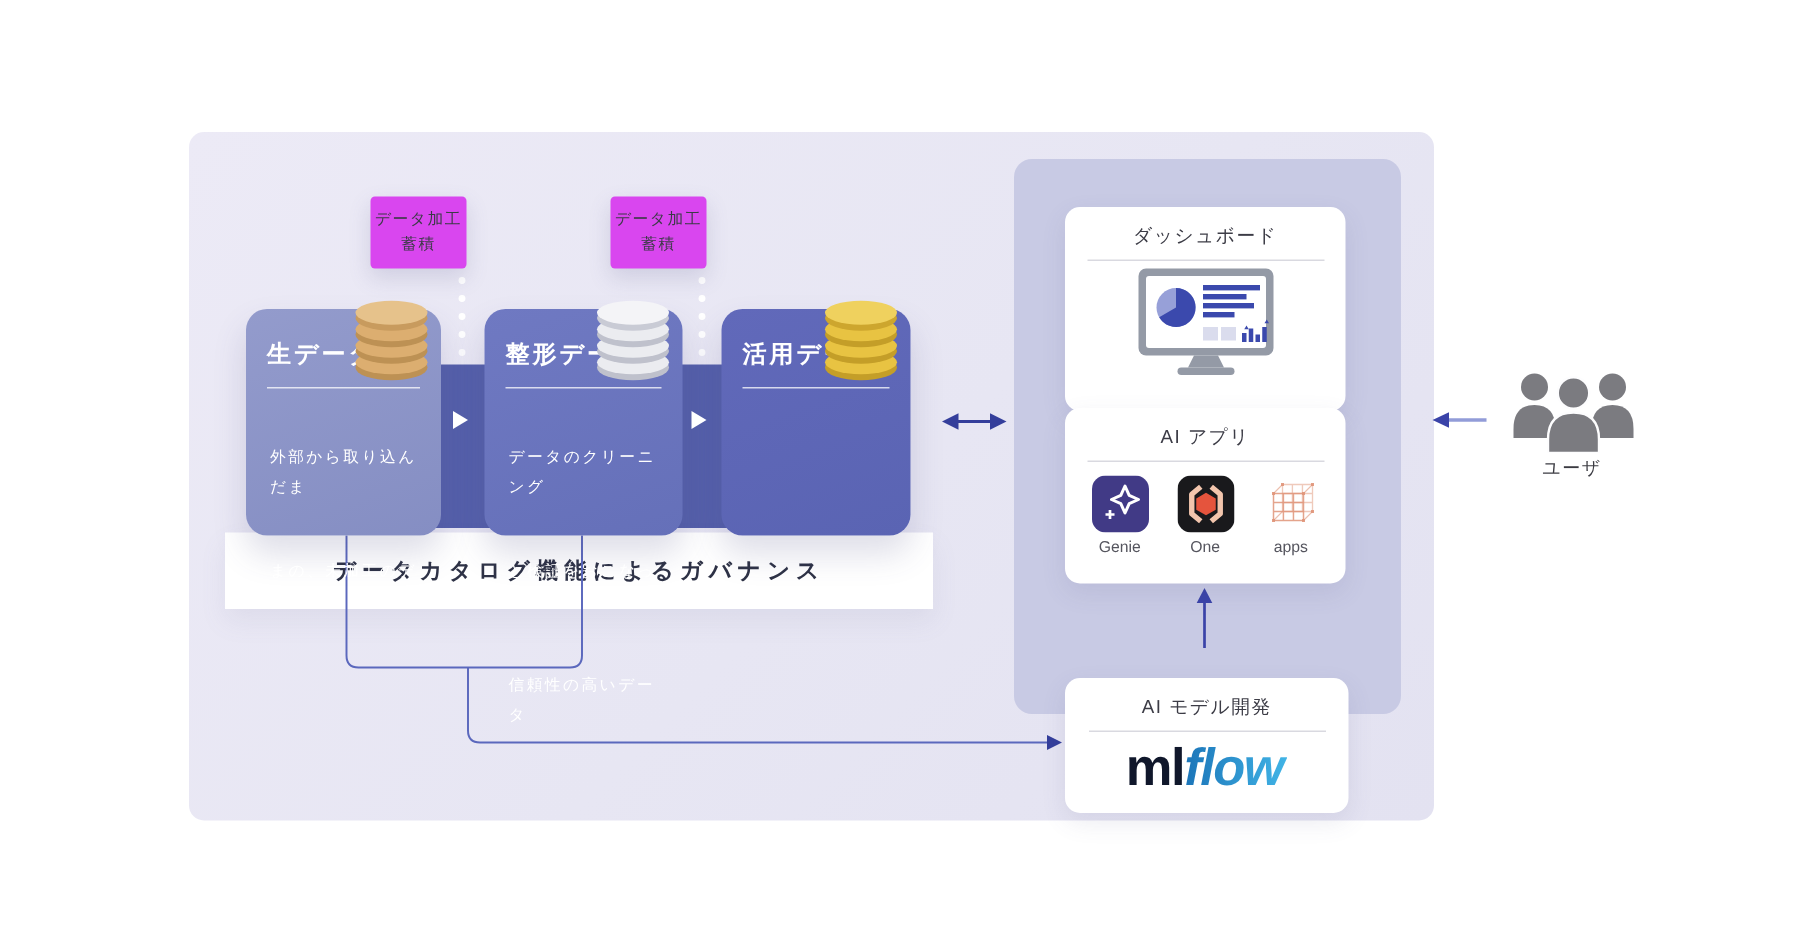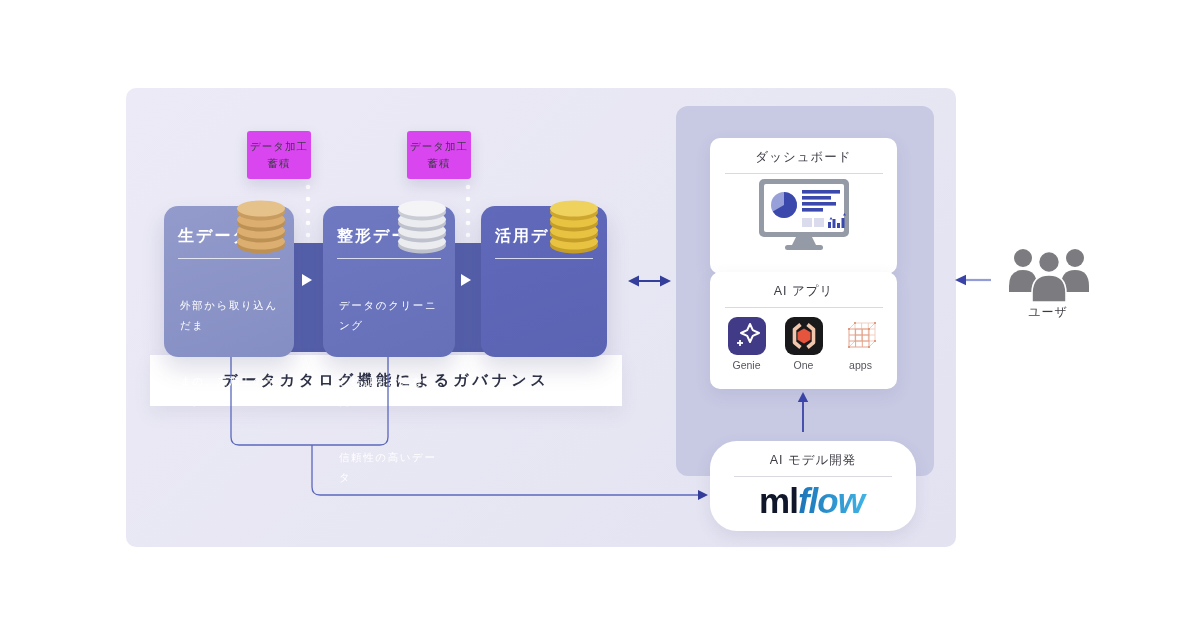--- a/index.html
+++ b/index.html
@@ -89,21 +89,21 @@
   }
 
   
   .card {
     left:710px; width:187px; background:#ffffff; border-radius:10px;
     box-shadow:0 6px 16px rgba(90,90,140,0.12);
     display:flex; flex-direction:column; align-items:center;
   }
   .card-dashboard { top:138px; height:136px; }
   .card-ai-apps   { top:272px; height:117px; }
-  .card-ml        { top:441px; width:206px; height:90px;border-radius:27px; }
+  .card-ml        { top:452px; width:189px; height:90px; }
   .card-title {
     margin-top:11px; font-size:12.5px; color:#3c3c46; letter-spacing:1px;
   }
   .card-rule {
     border:none; border-top:1px solid #d9d9e0;
     width:158px; margin-top:7px;
   }
 
   
   .apps-row { display:flex; gap:13px; margin-top:9px; }

